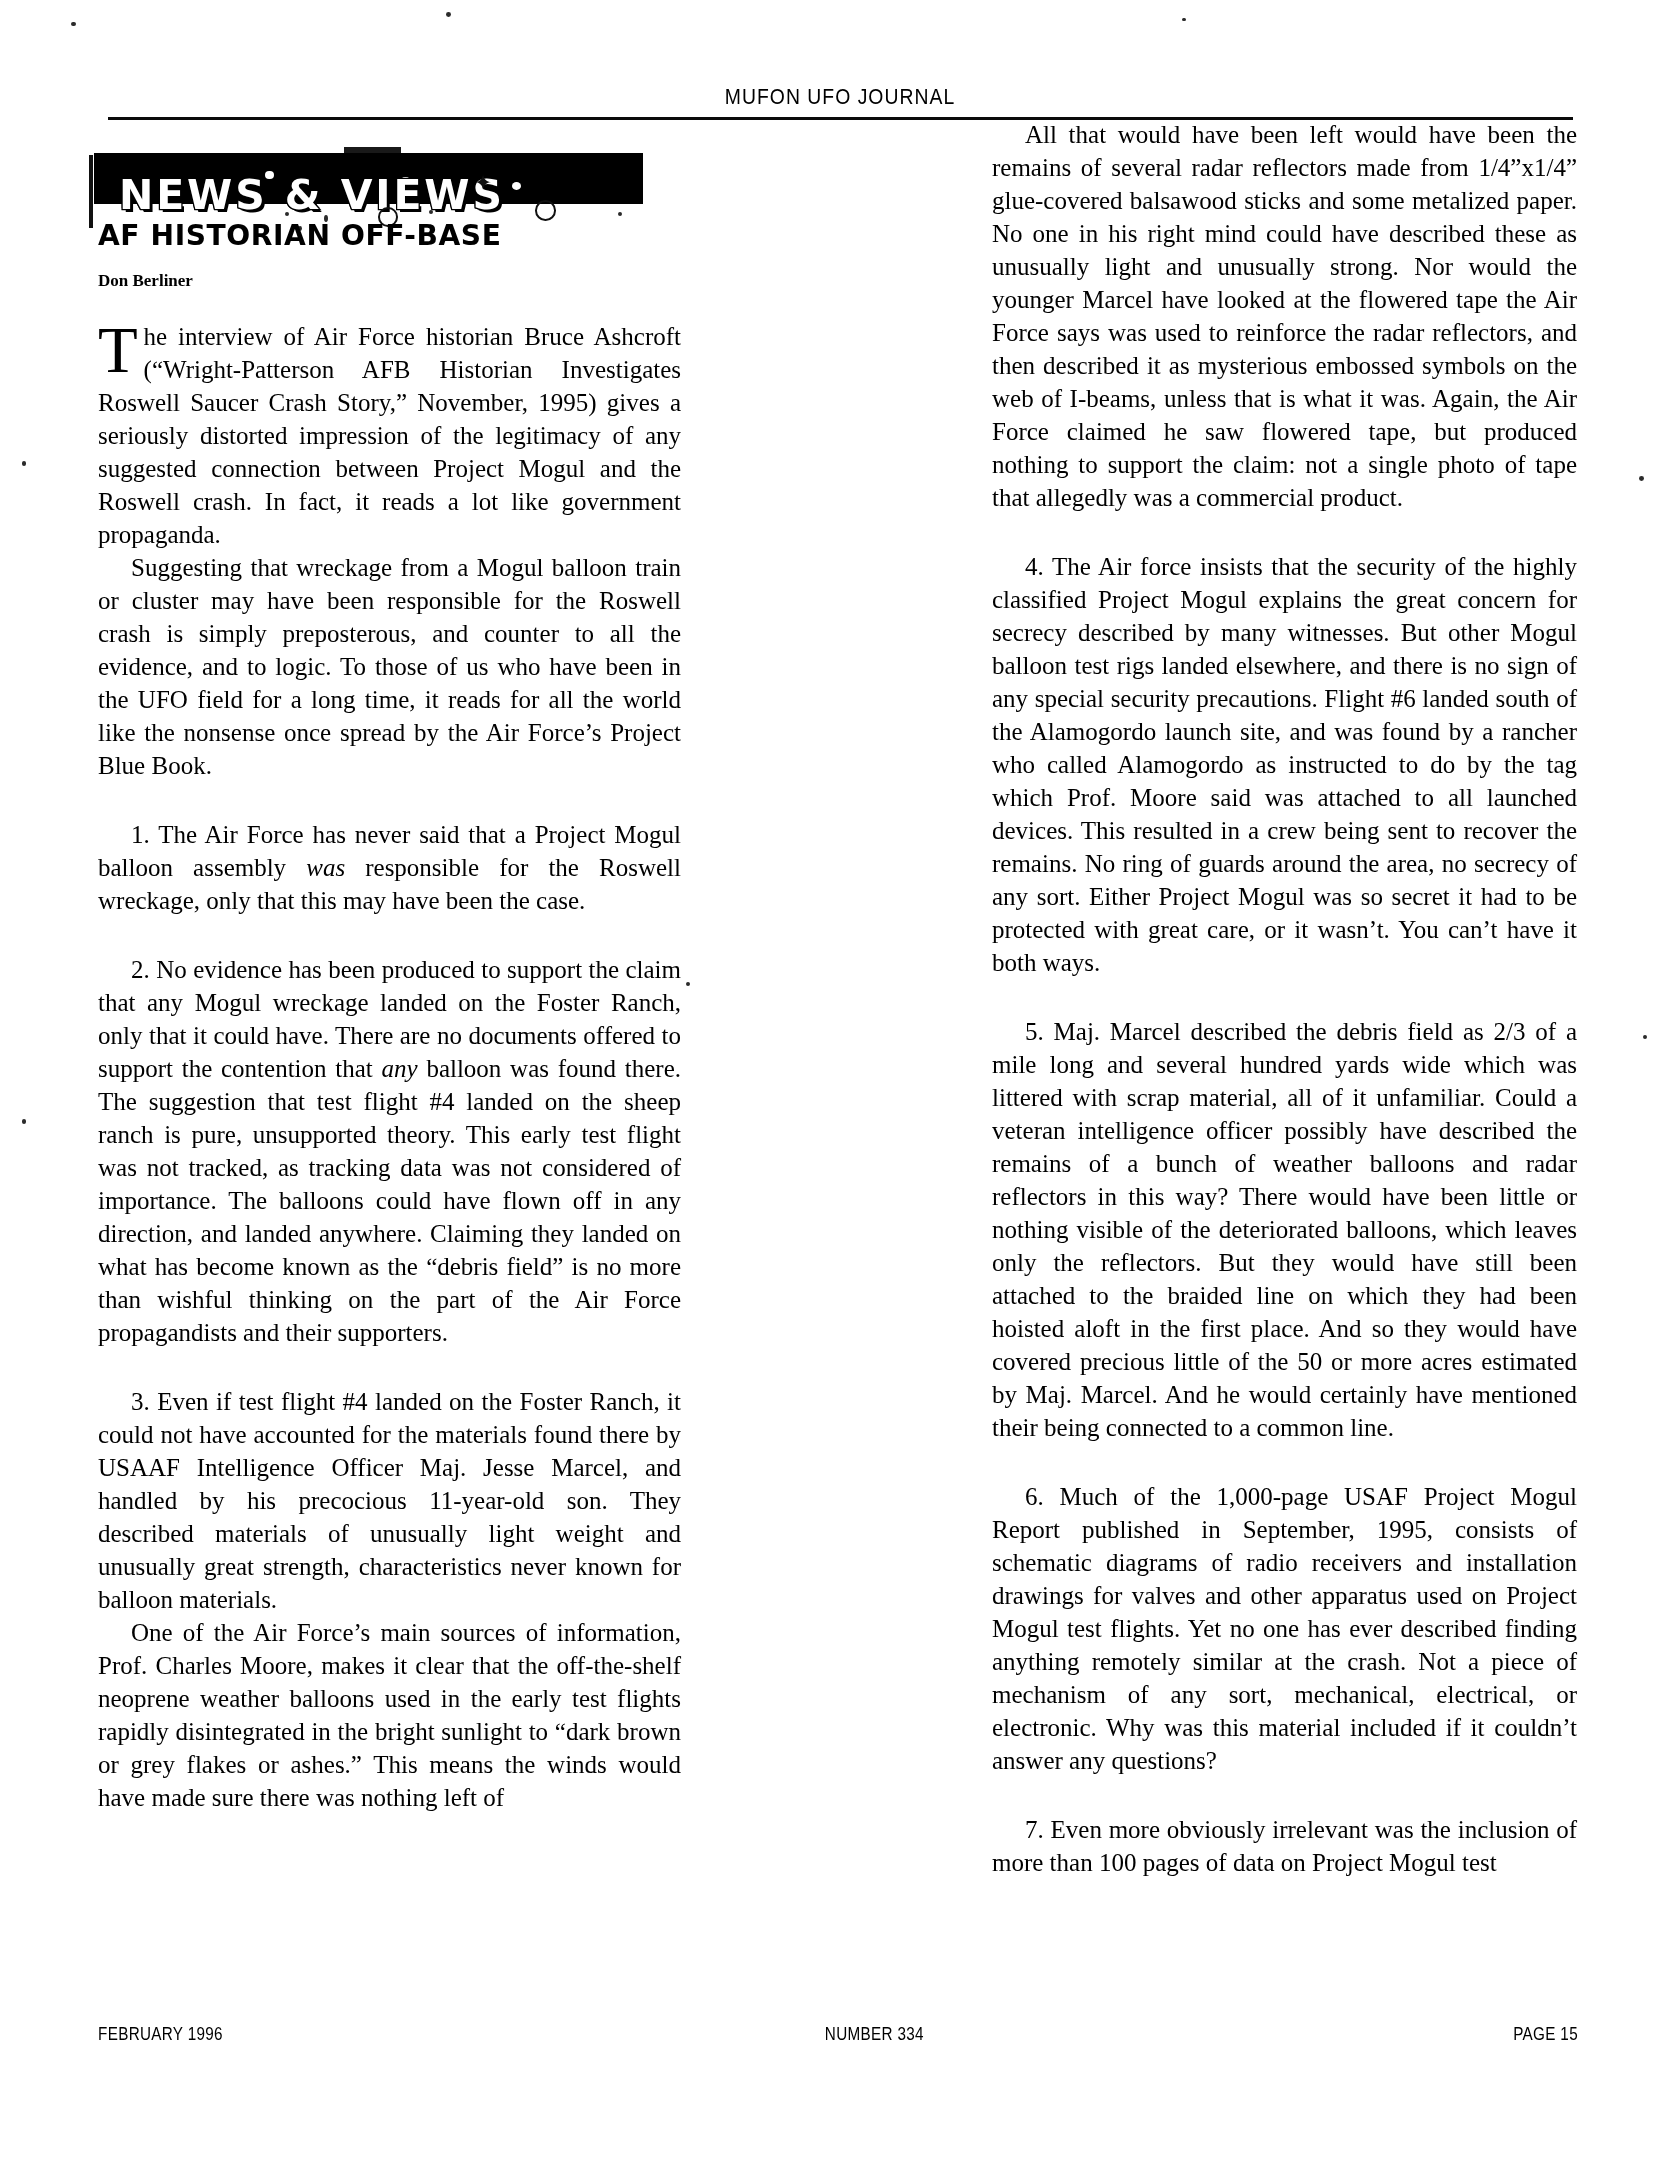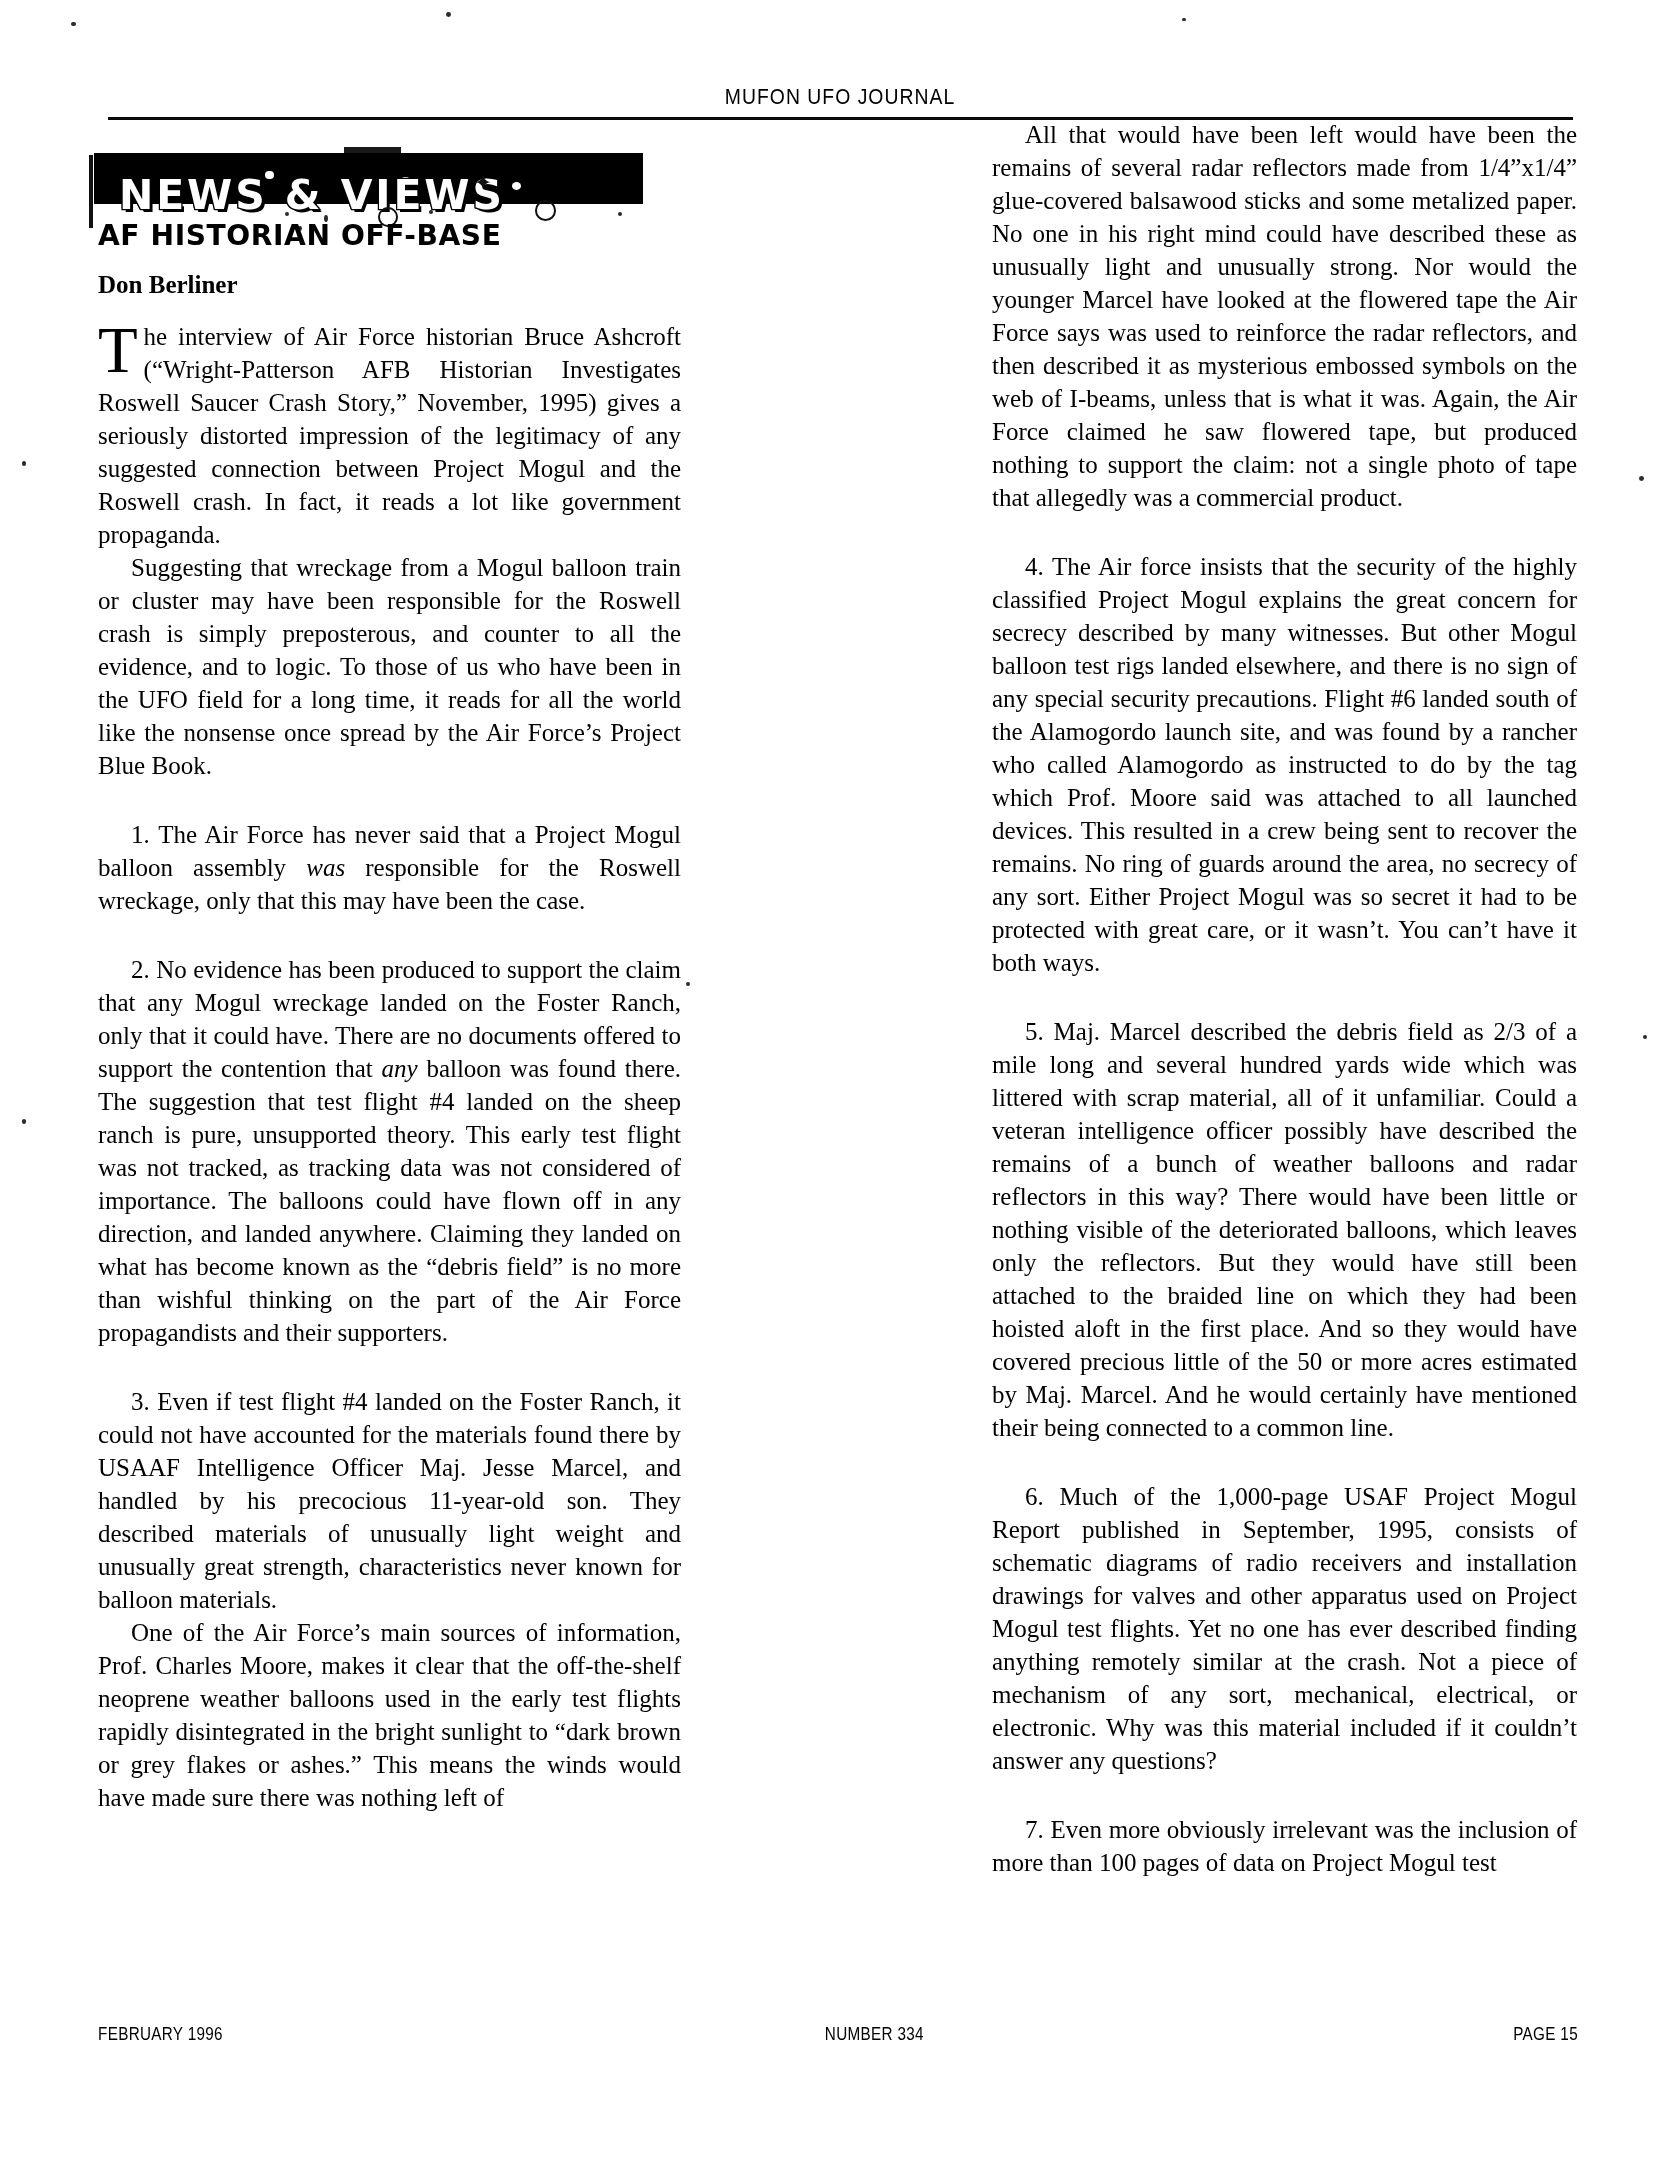--- a/index.html
+++ b/index.html
@@ -130,21 +130,21 @@
     transform: scaleX(0.97);
     transform-origin: left center;
     white-space: nowrap;
   }
   .byline {
     position: absolute;
     left: 98px;
     top: 271px;
     font-family: "Liberation Serif", "DejaVu Serif", serif;
     font-weight: 700;
-    font-size: 25px;
+    font-size: 17px;
     white-space: nowrap;
   }
 
   
   .body-left {
     position: absolute;
     left: 98px;
     top: 320px;
     width: 583px;
   }

